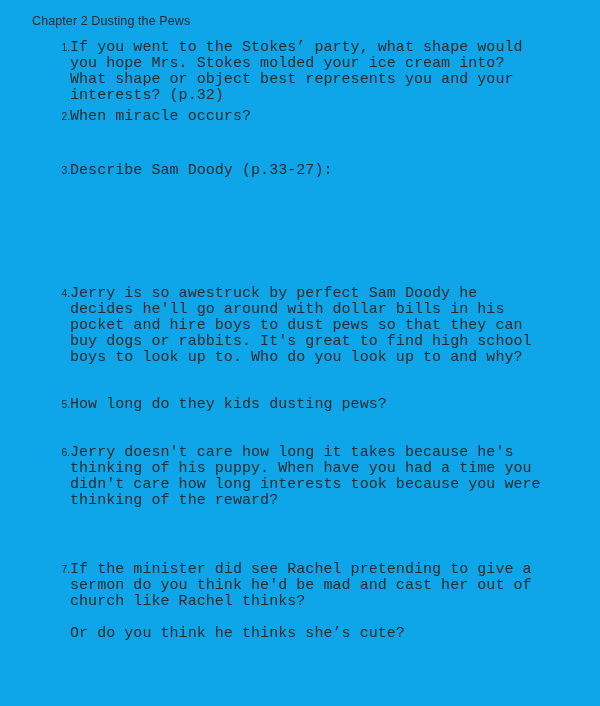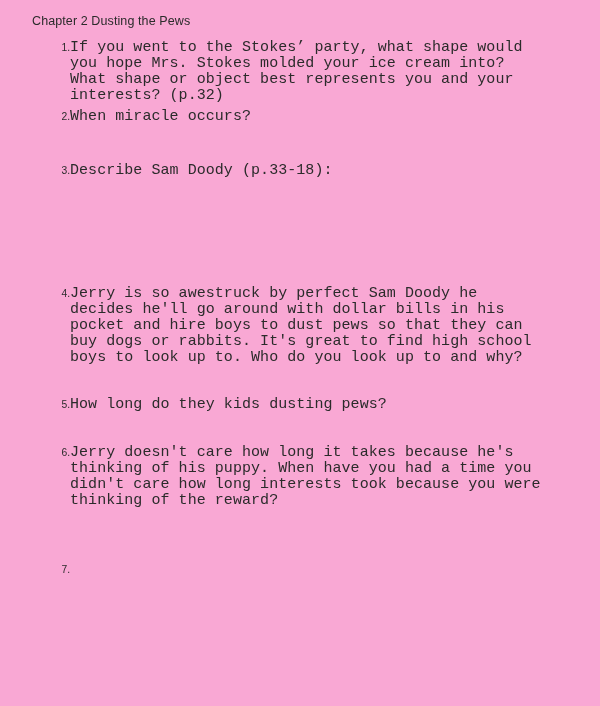--- a/index.html
+++ b/index.html
@@ -14,21 +14,21 @@
     position: relative;
     overflow: hidden;
     font-family: "Liberation Sans", sans-serif;
     color: #2b2b2b;
     -webkit-font-smoothing: antialiased;
   }
 
   #page {
     position: absolute;
     inset: 0;
-    background: #f9a8d4;
+    background: #0ea5e9;
   }
 
   
   .doc-title {
     position: absolute;
     left: 32px;
     top: 14px;
     font-size: 12.5px;
     line-height: 15px;
     letter-spacing: 0.1px;
@@ -103,21 +103,21 @@
     <div class="qitem" style="top:109px;">
       <span class="qnum">2.</span>
       <div class="qbody">
         <p>When miracle occurs?</p>
       </div>
     </div>
 
     <div class="qitem" style="top:163px;">
       <span class="qnum">3.</span>
       <div class="qbody">
-        <p>Describe Sam Doody (p.33-18):</p>
+        <p>Describe Sam Doody (p.33-27):</p>
       </div>
     </div>
 
     <div class="qitem" style="top:286px;">
       <span class="qnum">4.</span>
       <div class="qbody">
         <p>Jerry is so awestruck by perfect Sam Doody he decides he'll go around with dollar bills in his pocket and hire boys to dust pews so that they can buy dogs or rabbits. It's great to find high school boys to look up to. Who do you look up to and why?</p>
       </div>
     </div>
 
@@ -131,17 +131,19 @@
     <div class="qitem" style="top:445px;">
       <span class="qnum">6.</span>
       <div class="qbody">
         <p>Jerry doesn't care how long it takes because he's thinking of his puppy. When have you had a time you didn't care how long interests took because you were thinking of the reward?</p>
       </div>
     </div>
 
     <div class="qitem" style="top:562px;">
       <span class="qnum">7.</span>
       <div class="qbody">
+        <p>If the minister did see Rachel pretending to give a sermon do you think he'd be mad and cast her out of church like Rachel thinks?</p>
+        <p class="spaced">Or do you think he thinks she’s cute?</p>
       </div>
     </div>
 
   </div>
 </div>
 
 </body></html>

